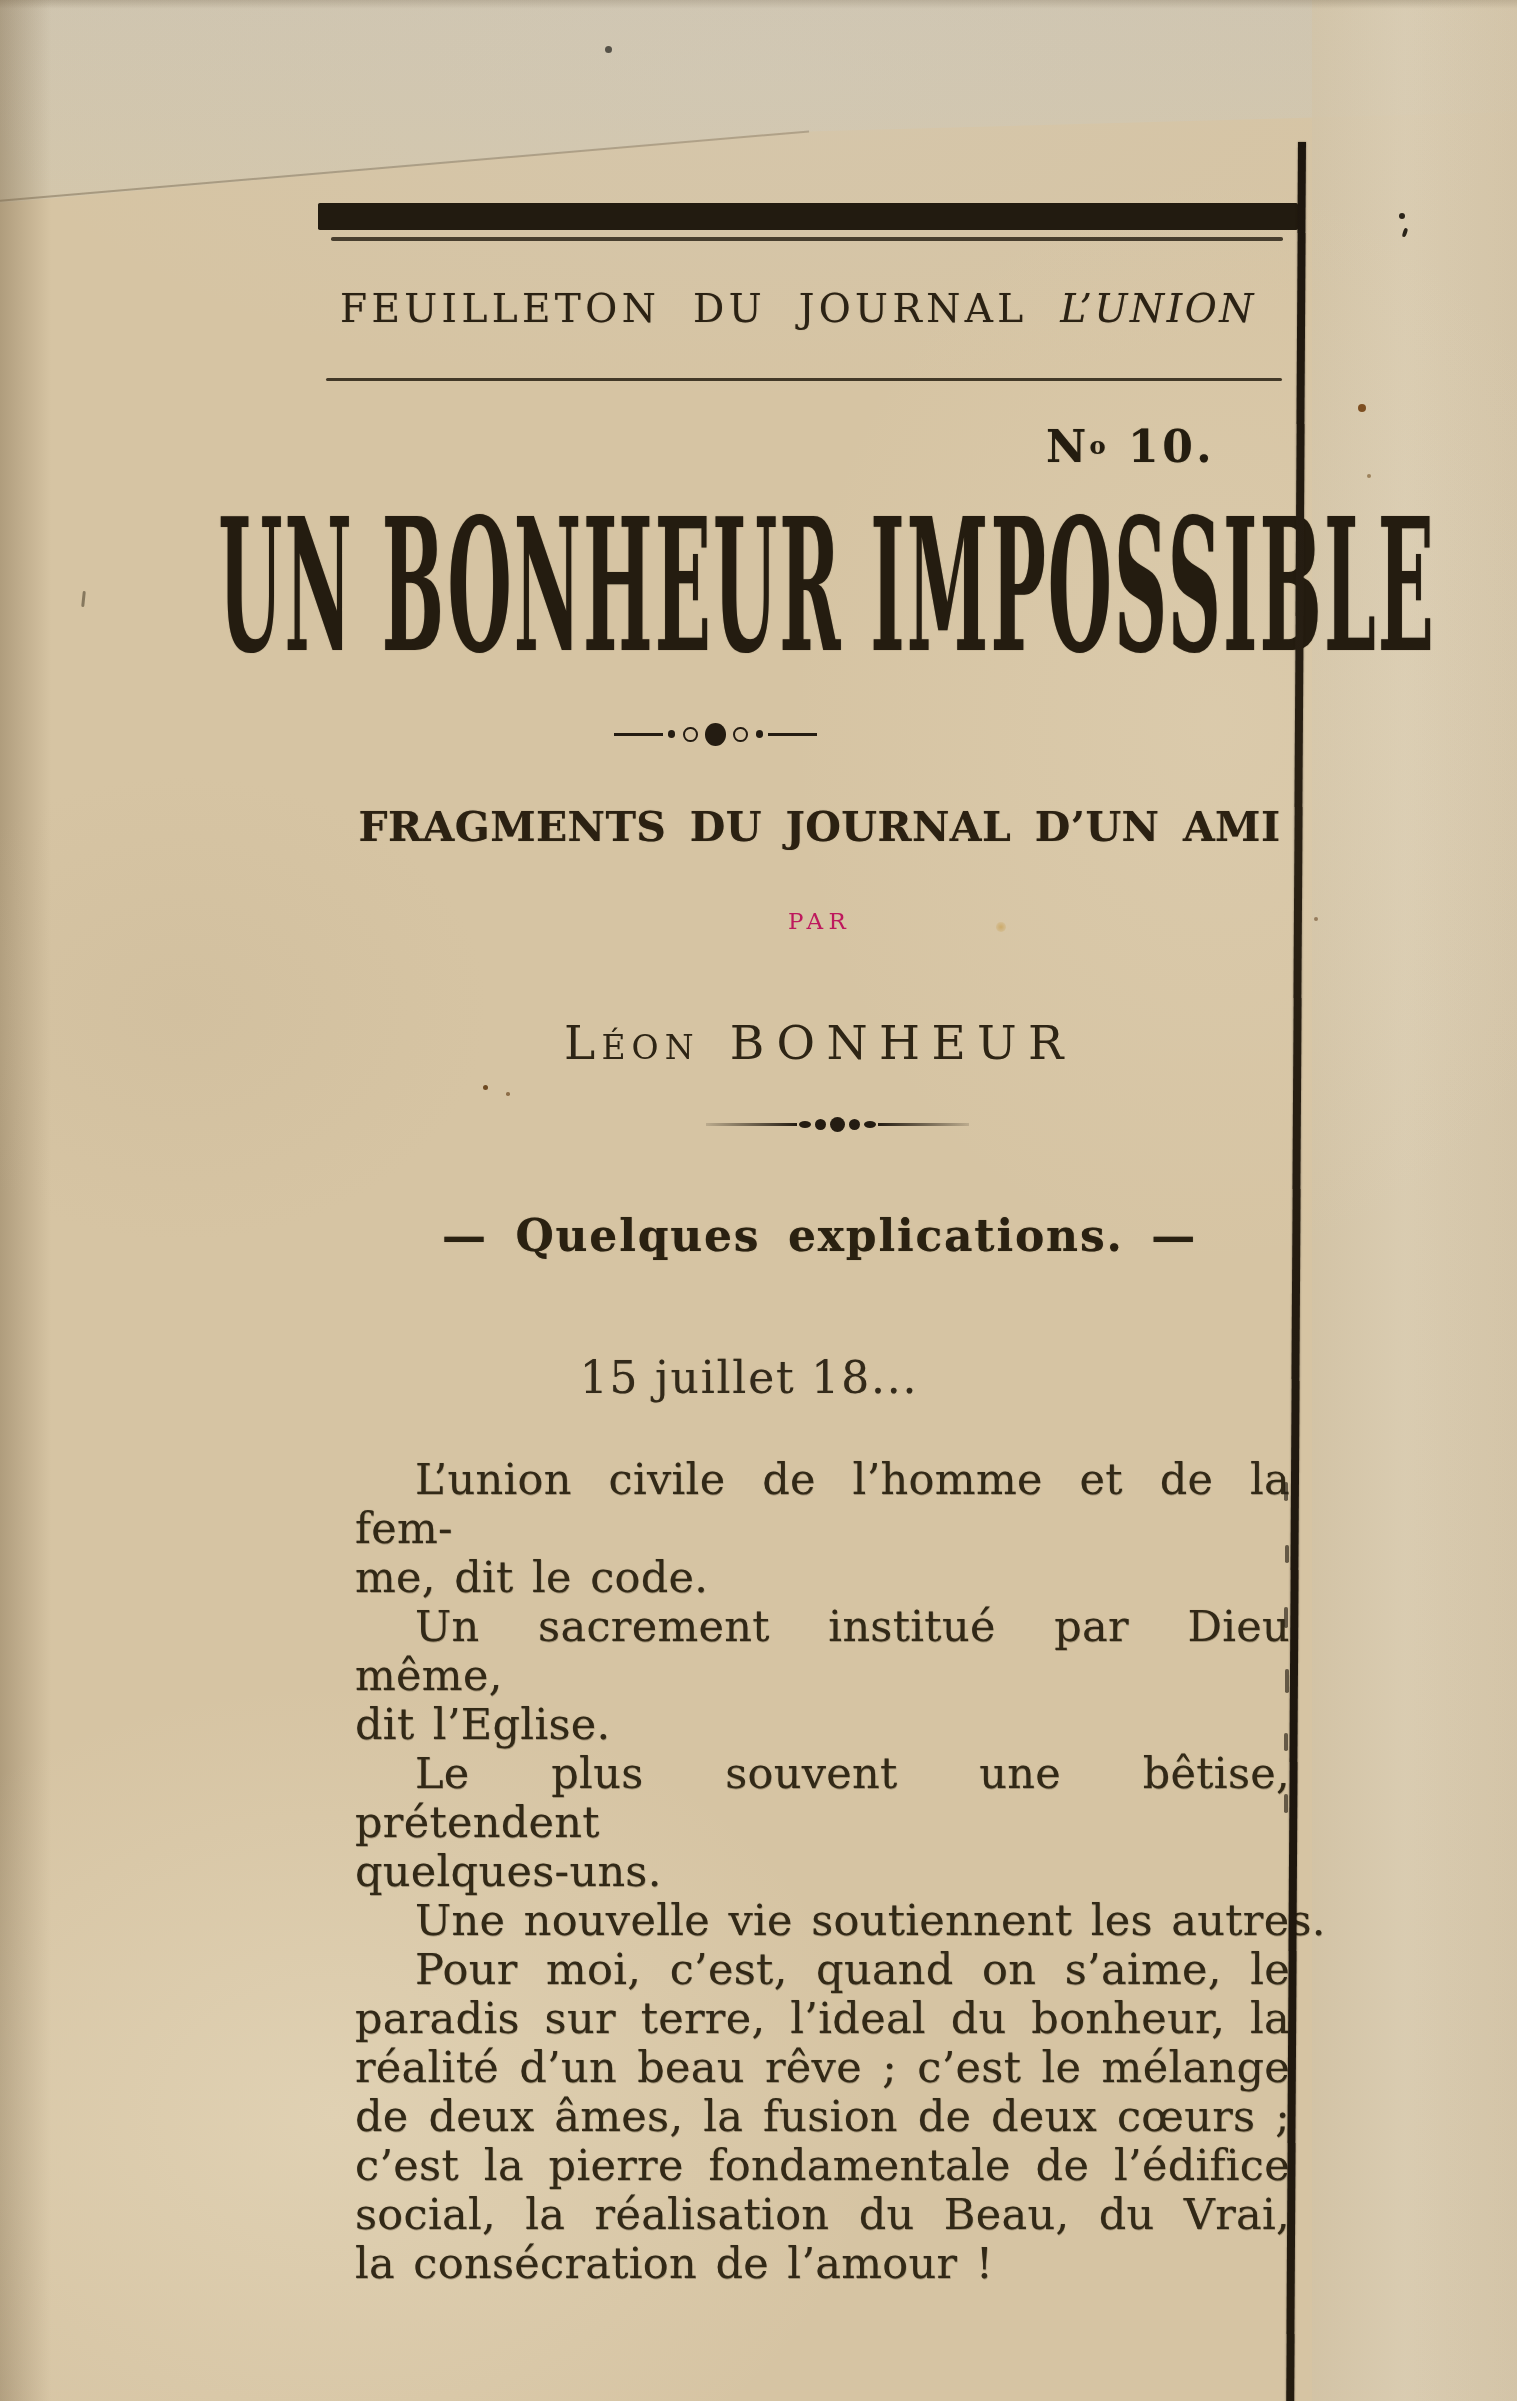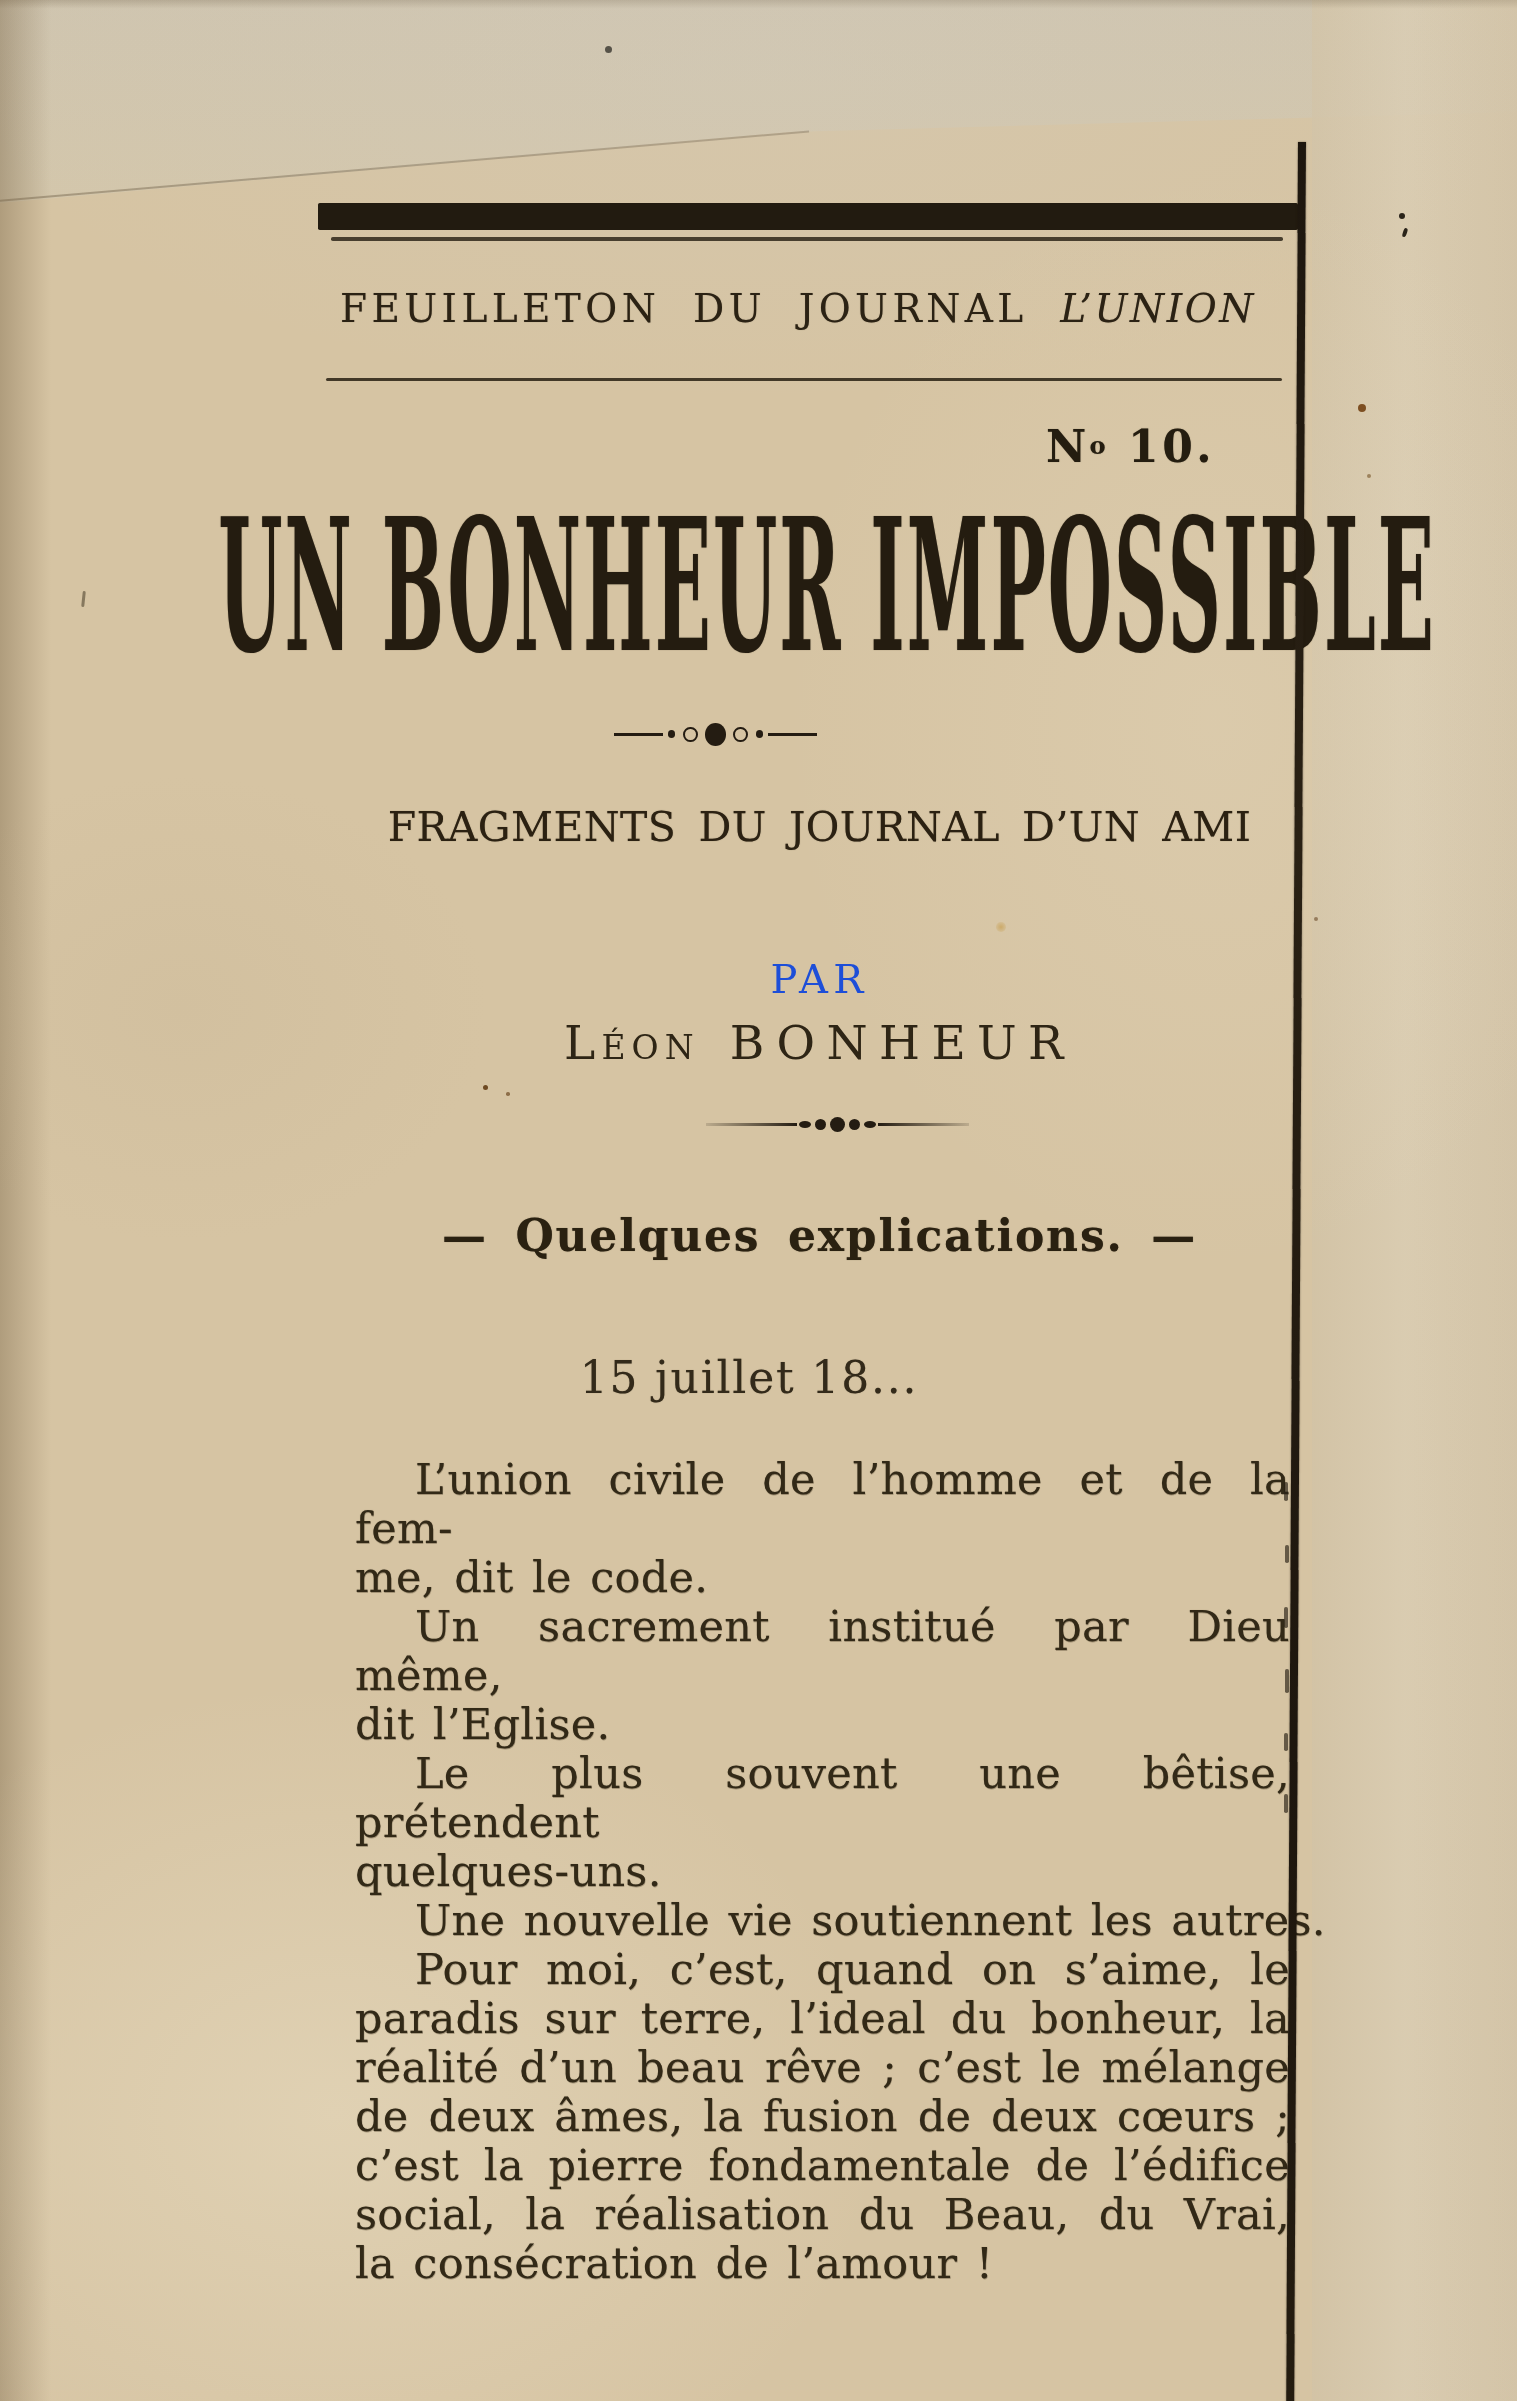--- a/index.html
+++ b/index.html
@@ -68,22 +68,22 @@
     position:absolute;left:827px;top:493px;width:0;height:193px;
     display:flex;justify-content:center;align-items:flex-start;
   }
   .feuilleton-title .stretch{
     font-size:184px;line-height:1;font-weight:bold;white-space:nowrap;
     letter-spacing:5.3px;color:#241c10;
     transform:scaleX(.40);transform-origin:center top;
     text-shadow:0 0 1.8px rgba(40,30,15,.45);
   }
   .center-col{position:absolute;left:333px;width:973px;text-align:center;white-space:nowrap;}
-  .series-subtitle{top:803px;font-size:41px;font-weight:normal;letter-spacing:0.4px;word-spacing:8.8px;color:#2b2112;text-shadow:0 0 0.9px rgba(45,35,18,.5);}
-  .par-label{top:956px;font-size:40px;letter-spacing:5.3px;color:#1d4ed8;}
+  .series-subtitle{top:803px;font-size:41px;font-weight:bold;letter-spacing:0.4px;word-spacing:8.8px;color:#2b2112;text-shadow:0 0 0.9px rgba(45,35,18,.5);}
+  .par-label{top:908px;font-size:23px;letter-spacing:5.3px;color:#be185d;}
   .author-name{top:1015px;font-size:47px;color:#2e2515;}
   .author-name .first{font-variant:small-caps;letter-spacing:6.1px;margin-right:30px;}
   .author-name .last{letter-spacing:11.4px;}
   .section-heading{top:1210px;font-size:44px;font-weight:bold;letter-spacing:1.8px;word-spacing:10.5px;color:#2a2111;text-shadow:0 0 0.9px rgba(45,35,18,.5);}
   .continuation-note{top:1278px;font-size:42px;font-style:italic;color:#332a1a;}
   .dateline{
     position:absolute;left:333px;top:1352px;width:956px;
     text-align:center;padding-right:124px;box-sizing:border-box;
     font-size:44px;color:#332a1a;letter-spacing:1.8px;text-shadow:0 0 0.9px rgba(50,40,22,.4);
   }

